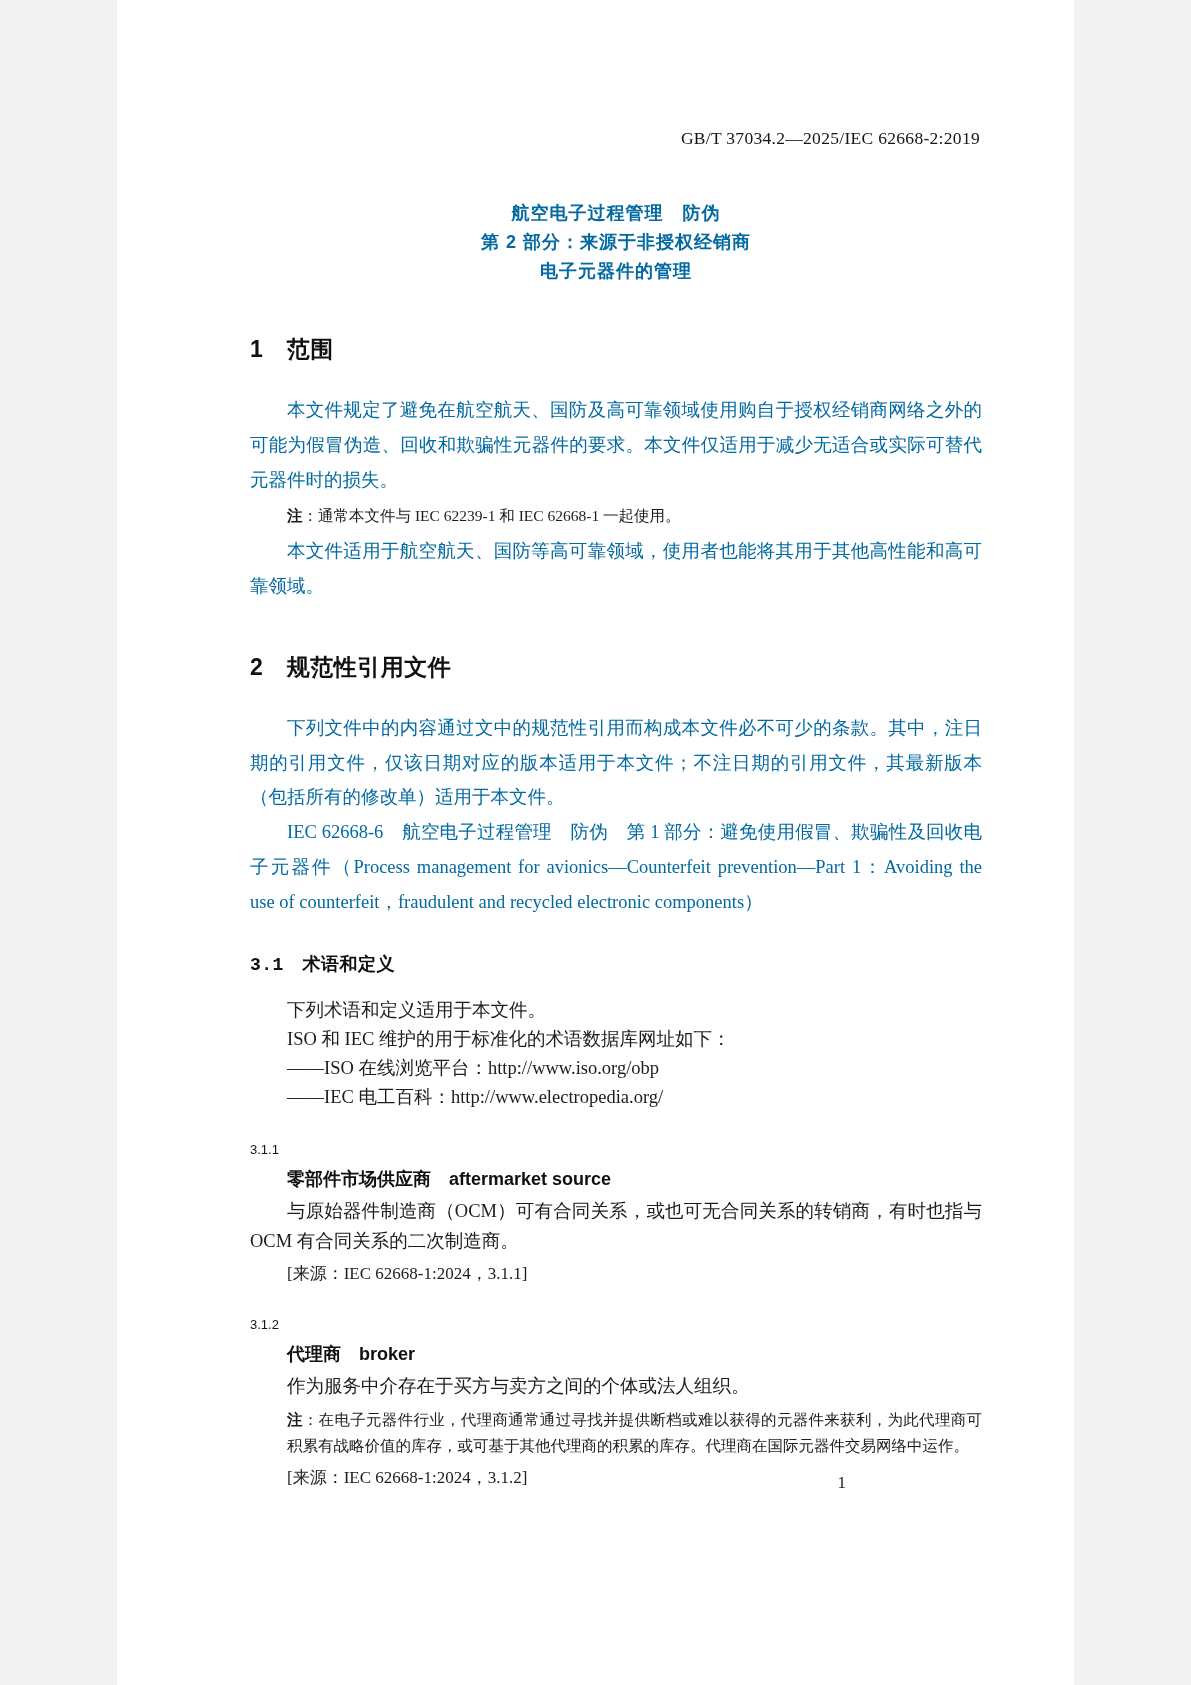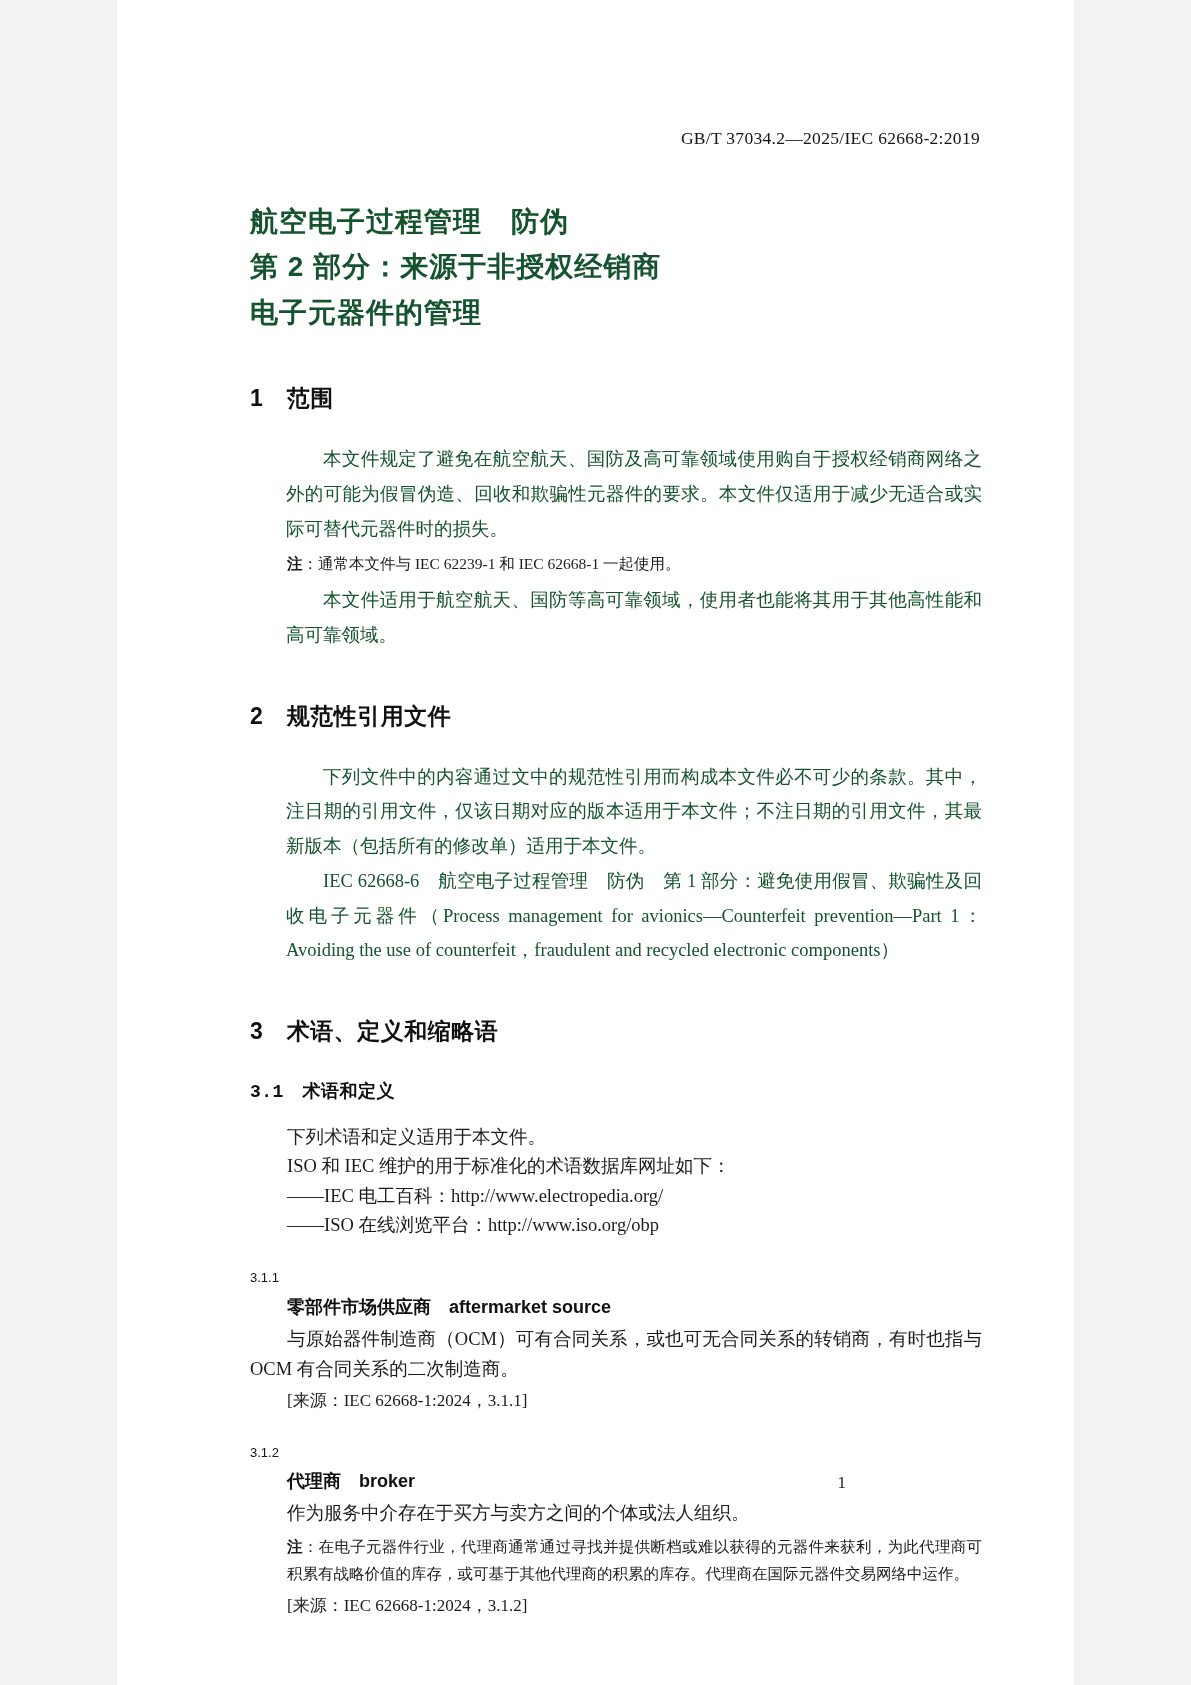--- a/index.html
+++ b/index.html
@@ -17,26 +17,26 @@
   }
   .doc-header {
     text-align: right;
     font-size: 17.5px;
     letter-spacing: 0.3px;
     color: #141414;
     margin-right: 2px;
   }
   .doc-title {
     margin-top: 50px;
-    text-align: left;
+    text-align: center;
     font-family: "Liberation Sans", "DejaVu Sans", sans-serif;
     font-weight: bold;
-    font-size: 28px;
+    font-size: 18px;
     line-height: 1.62;
-    color: #14532d;
+    color: #0369a1;
     letter-spacing: 1px;
   }
   .title-line { display: block; }
   .sec-heading {
     font-family: "Liberation Sans", "DejaVu Sans", sans-serif;
     font-weight: bold;
     font-size: 23px;
     color: #101010;
     margin-top: 48px;
     margin-bottom: 28px;
@@ -49,22 +49,21 @@
     color: #101010;
     margin-top: 32px;
     margin-bottom: 20px;
     letter-spacing: 0.5px;
   }
   .body-para {
     font-size: 18.5px;
     line-height: 1.88;
     text-align: justify;
     text-indent: 2em;
-    color: #14532d;
-    margin-left: 36px;
+    color: #0369a1;
   }
   .plain-line {
     font-size: 18.5px;
     line-height: 1.58;
     text-indent: 2em;
     color: #1c1c1c;
   }
   .note {
     font-size: 15.5px;
     line-height: 1.72;
@@ -132,27 +131,26 @@
     <p class="body-para">本文件适用于航空航天、国防等高可靠领域，使用者也能将其用于其他高性能和高可靠领域。</p>
   </section>
 
   <section>
     <h2 class="sec-heading">2　规范性引用文件</h2>
     <p class="body-para">下列文件中的内容通过文中的规范性引用而构成本文件必不可少的条款。其中，注日期的引用文件，仅该日期对应的版本适用于本文件；不注日期的引用文件，其最新版本（包括所有的修改单）适用于本文件。</p>
     <p class="body-para">IEC 62668-6　航空电子过程管理　防伪　第 1 部分：避免使用假冒、欺骗性及回收电子元器件（Process management for avionics—Counterfeit prevention—Part 1：Avoiding the use of counterfeit，fraudulent and recycled electronic components）</p>
   </section>
 
   <section>
-    <h2 class="sec-heading">3　术语、定义和缩略语</h2>
 
     <h3 class="subsec-heading">3.1　术语和定义</h3>
     <p class="plain-line">下列术语和定义适用于本文件。</p>
     <p class="plain-line">ISO 和 IEC 维护的用于标准化的术语数据库网址如下：</p>
+    <p class="plain-line">——ISO 在线浏览平台：http://www.iso.org/obp</p>
     <p class="plain-line">——IEC 电工百科：http://www.electropedia.org/</p>
-    <p class="plain-line">——ISO 在线浏览平台：http://www.iso.org/obp</p>
 
     <div class="term-block">
       <p class="term-number">3.1.1</p>
       <p class="term-name">零部件市场供应商　aftermarket source</p>
       <p class="term-def">与原始器件制造商（OCM）可有合同关系，或也可无合同关系的转销商，有时也指与 OCM 有合同关系的二次制造商。</p>
       <p class="source-line">[来源：IEC 62668-1:2024，3.1.1]</p>
     </div>
 
     <div class="term-block">
       <p class="term-number">3.1.2</p>

